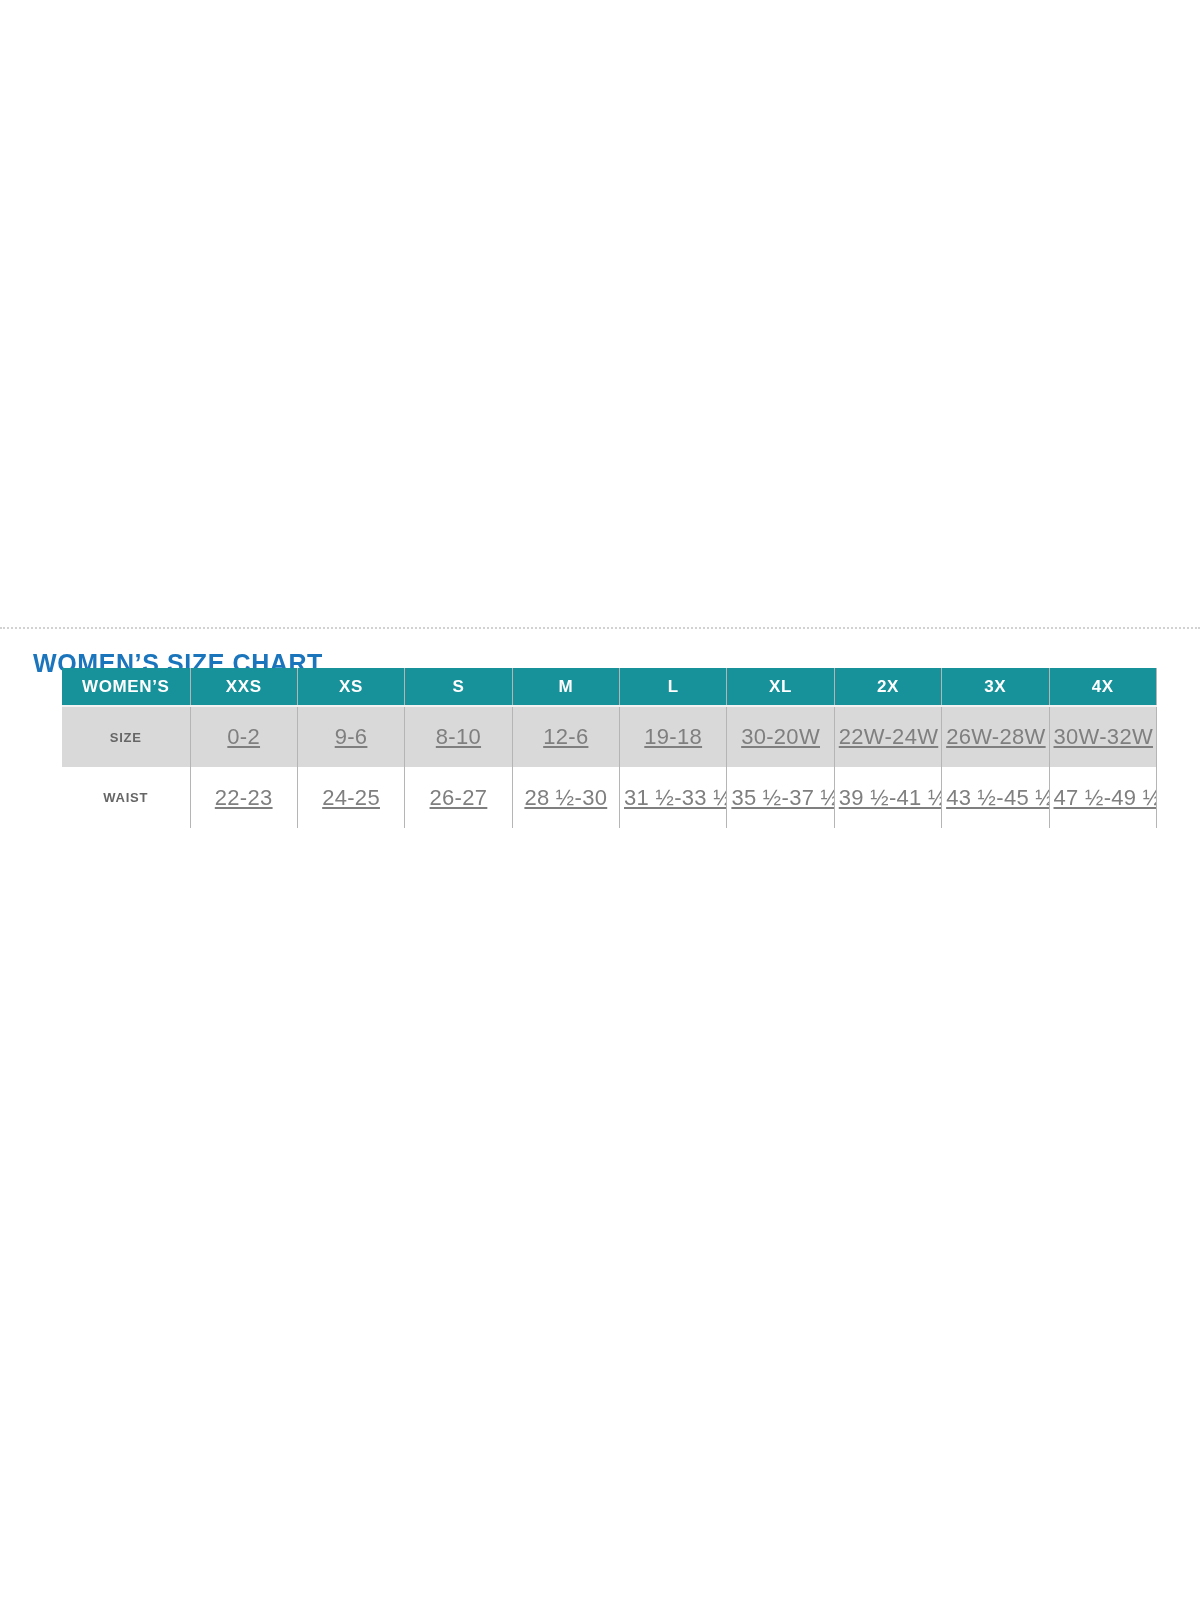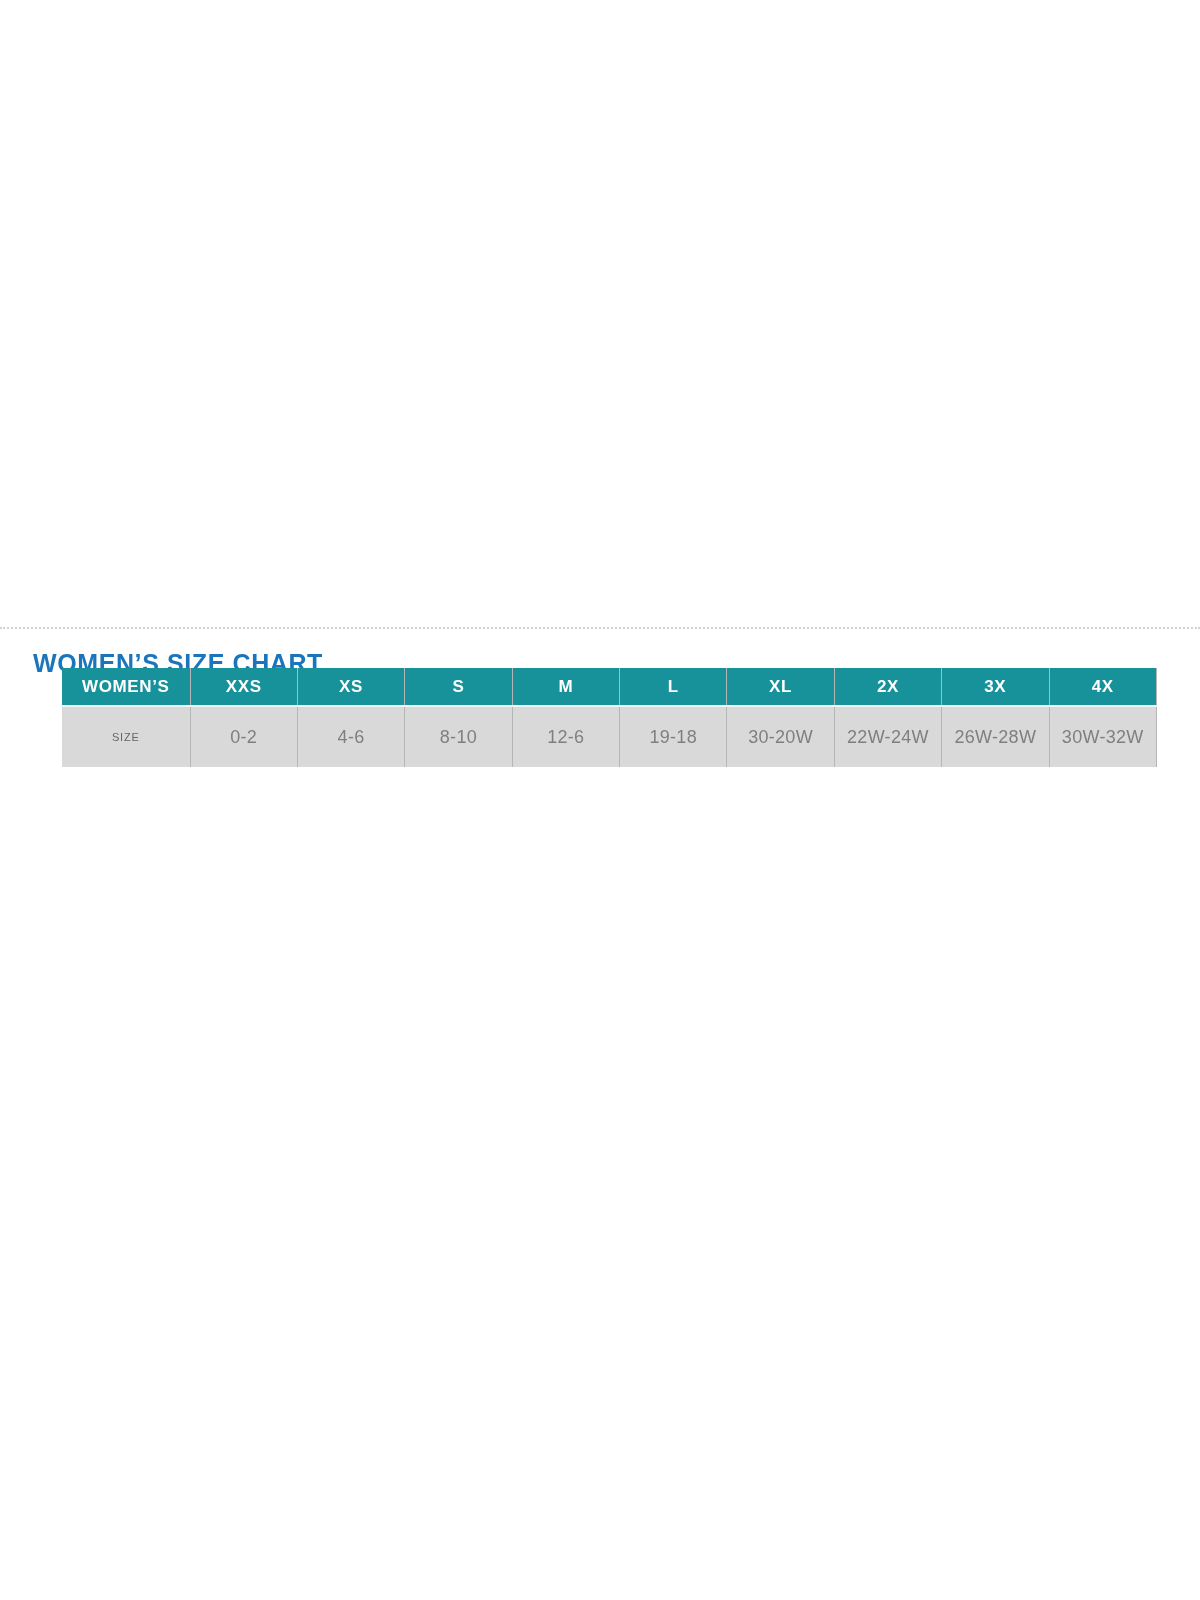--- a/index.html
+++ b/index.html
@@ -61,28 +61,29 @@
     letter-spacing: 0.6px;
     border-bottom: 2px solid #f2f2f2;
     margin-top: 48px;
   }
   thead th:first-child { width: 128px; }
   tbody tr { height: 61px; }
   tbody tr:nth-child(odd) { background: var(--row-stripe-gray, #D9D9D9); }
   tbody tr:nth-child(even) { background: #ffffff; }
   tbody th {
     color: var(--label-text-gray, #666666);
-    font-size: 11px;
-    font-weight: normal;
+    font-size: 13px;
+    font-weight: bold;
     letter-spacing: 0.8px;
   }
   tbody td {
     color: var(--cell-text-gray, #7F7F7F);
-    font-size: 18px;
+    font-size: 22px;
     letter-spacing: 0.3px;
+    text-decoration: underline;
   }
 </style>
 </head>
 <body>
 
 <div class="page">
   <div class="dotted-divider"></div>
   <h1 class="page-title">WOMEN’S SIZE CHART</h1>
   <table class="size-table">
     <thead>
@@ -96,24 +97,36 @@
           <th>XL</th>
           <th>2X</th>
           <th>3X</th>
           <th>4X</th>
         </tr>
     </thead>
     <tbody id="table-body">
         <tr>
           <th>SIZE</th>
           <td>0-2</td>
-          <td>4-6</td>
+          <td>9-6</td>
           <td>8-10</td>
           <td>12-6</td>
           <td>19-18</td>
           <td>30-20W</td>
           <td>22W-24W</td>
           <td>26W-28W</td>
           <td>30W-32W</td>
         </tr>
+        <tr>
+          <th>WAIST</th>
+          <td>22-23</td>
+          <td>24-25</td>
+          <td>26-27</td>
+          <td>28 ½-30</td>
+          <td>31 ½-33 ½</td>
+          <td>35 ½-37 ½</td>
+          <td>39 ½-41 ½</td>
+          <td>43 ½-45 ½</td>
+          <td>47 ½-49 ½</td>
+        </tr>
       </tbody>
   </table>
 </div>
 
 </body></html>

